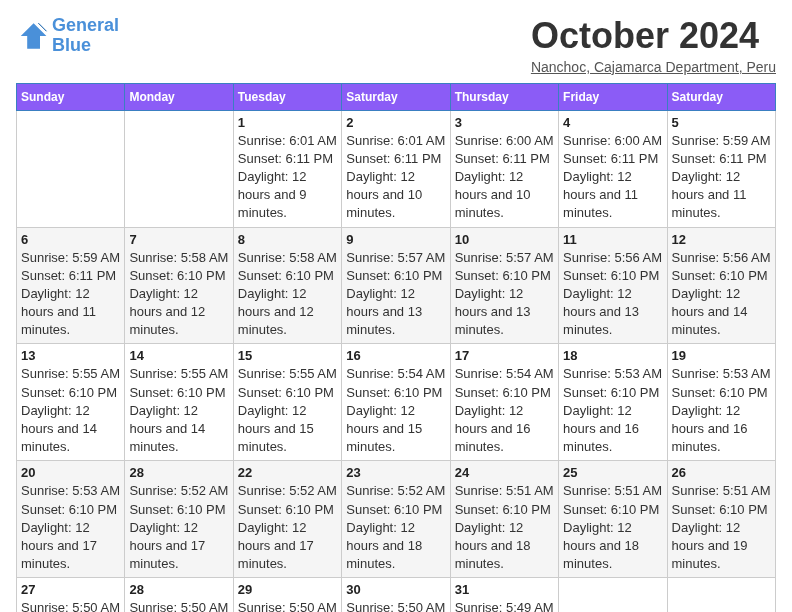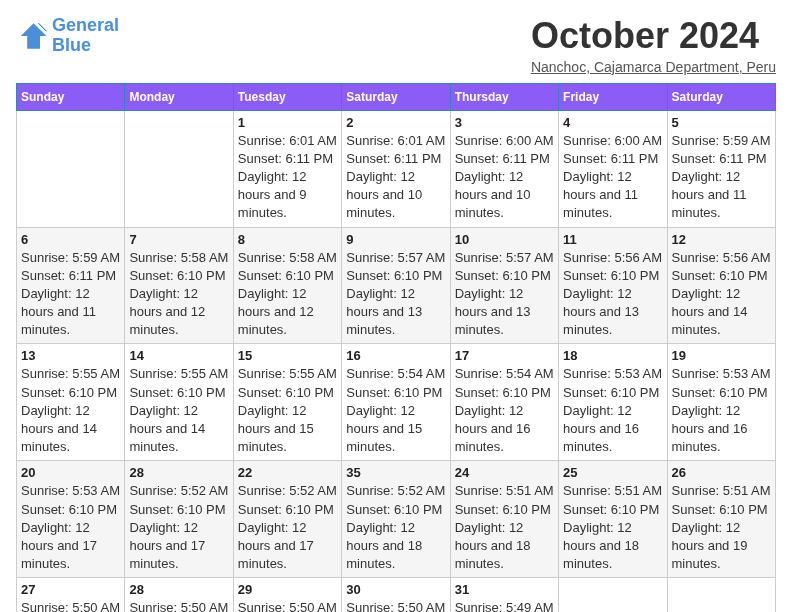--- a/index.html
+++ b/index.html
@@ -260,21 +260,21 @@
 Sunset: 6:10 PM
 Daylight: 12 hours and 17 minutes.</div>
         </td>
         <td>
           <span class="day-num">22</span>
           <div class="day-info" style="white-space: pre-line;">Sunrise: 5:52 AM
 Sunset: 6:10 PM
 Daylight: 12 hours and 17 minutes.</div>
         </td>
         <td>
-          <span class="day-num">35</span>
+          <span class="day-num">23</span>
           <div class="day-info" style="white-space: pre-line;">Sunrise: 5:52 AM
 Sunset: 6:10 PM
 Daylight: 12 hours and 18 minutes.</div>
         </td>
         <td>
           <span class="day-num">24</span>
           <div class="day-info" style="white-space: pre-line;">Sunrise: 5:51 AM
 Sunset: 6:10 PM
 Daylight: 12 hours and 18 minutes.</div>
         </td>

